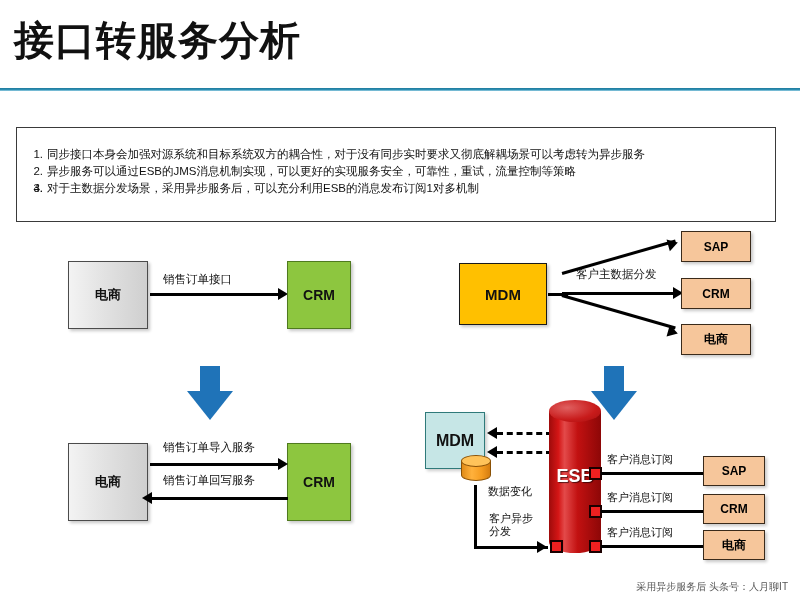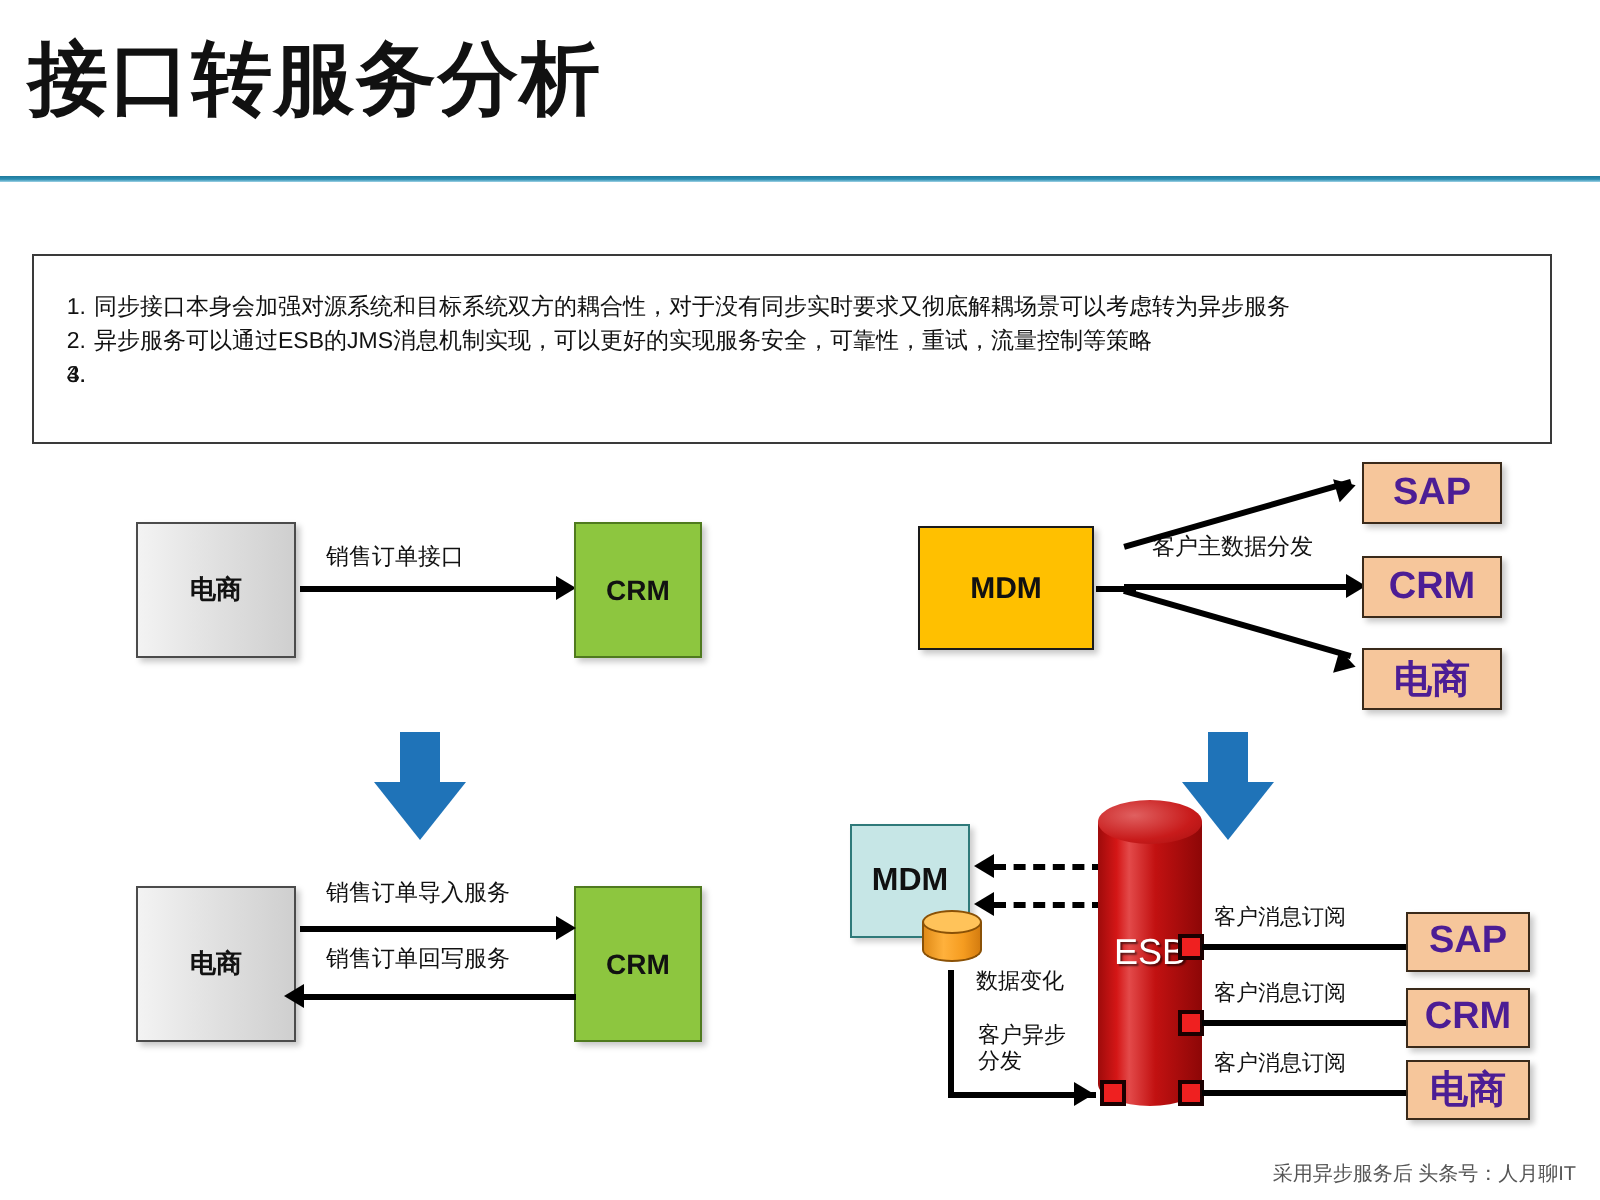--- a/index.html
+++ b/index.html
@@ -57,21 +57,21 @@
   }
   .box-green{
     background:#8dc63f;border:1.4px solid #4f7a1e;color:#111;font-size:14px;
     box-shadow:2px 2px 3px rgba(0,0,0,.22);
   }
   .box-gold{
     background:#ffc000;border:1.6px solid #1a1a1a;color:#111;font-size:15px;
     box-shadow:2px 2px 3px rgba(0,0,0,.22);
   }
   .box-peach{
-    background:#f6c69b;border:1.6px solid #3a2a1a;color:#4c1d95;font-size:19px;
+    background:#f6c69b;border:1.6px solid #3a2a1a;color:#000000;font-size:12px;
     box-shadow:2px 2px 3px rgba(0,0,0,.22);
   }
   .box-cyan{
     background:#c6e6e6;border:1.6px solid #2f7a7a;color:#111;font-size:16px;
     box-shadow:2px 2px 3px rgba(0,0,0,.2);
   }
 
   .label{
     position:absolute;font-size:11.5px;font-weight:normal;color:#111;
     white-space:nowrap;line-height:14px;
@@ -114,21 +114,21 @@
     position:absolute;left:0;top:11px;width:52px;height:142px;
     background:linear-gradient(to right,#9e0b0b 0%,#d41616 18%,#e34a4a 30%,#c21111 55%,#8d0707 100%);
     border-radius:0 0 26px 26px/0 0 11px 11px;
   }
   #esb-top{
     position:absolute;left:0;top:0;width:52px;height:22px;border-radius:50%;
     background:radial-gradient(ellipse at 35% 35%,#e06060 0%,#c81b1b 60%,#a51010 100%);
   }
   #esb-text{
     position:absolute;left:0;top:66px;width:52px;text-align:center;
-    font-size:18px;font-weight:normal;color:#ffffff;
+    font-size:18px;font-weight:bold;color:#ffffff;
     text-shadow:1px 1px 1px rgba(0,0,0,.6);
   }
   .port{
     position:absolute;width:13px;height:13px;background:#ef2020;
     border:2.2px solid #1b0000;box-sizing:border-box;
   }
 
   
   #data-cyl{position:absolute;left:461px;top:455px;width:30px;height:30px;}
   #data-cyl .cyl-body{
@@ -164,20 +164,21 @@
     </li>
     <li>
       <span class="num">2.</span>
       <span>异步服务可以通过ESB的JMS消息机制实现，可以更好的实现服务安全，可靠性，重试，流量控制等策略</span>
     </li>
     <li>
       <span class="num">3.</span>
     </li>
     <li>
       <span class="num">4.</span>
+      <span>对于主数据分发场景，采用异步服务后，可以充分利用ESB的消息发布订阅1对多机制</span>
     </li>
   </ul>
 
   <div class="box box-gray" style="left:68px;top:261px;width:80px;height:68px;">
     <span>电商</span>
   </div>
   <div class="hline" style="left:150px;top:293px;width:130px;"></div>
   <div class="arrow-r" style="left:278px;top:288px;"></div>
   <div class="label" style="left:163px;top:272px;">销售订单接口</div>
   <div class="box box-green" style="left:287px;top:261px;width:64px;height:68px;">

